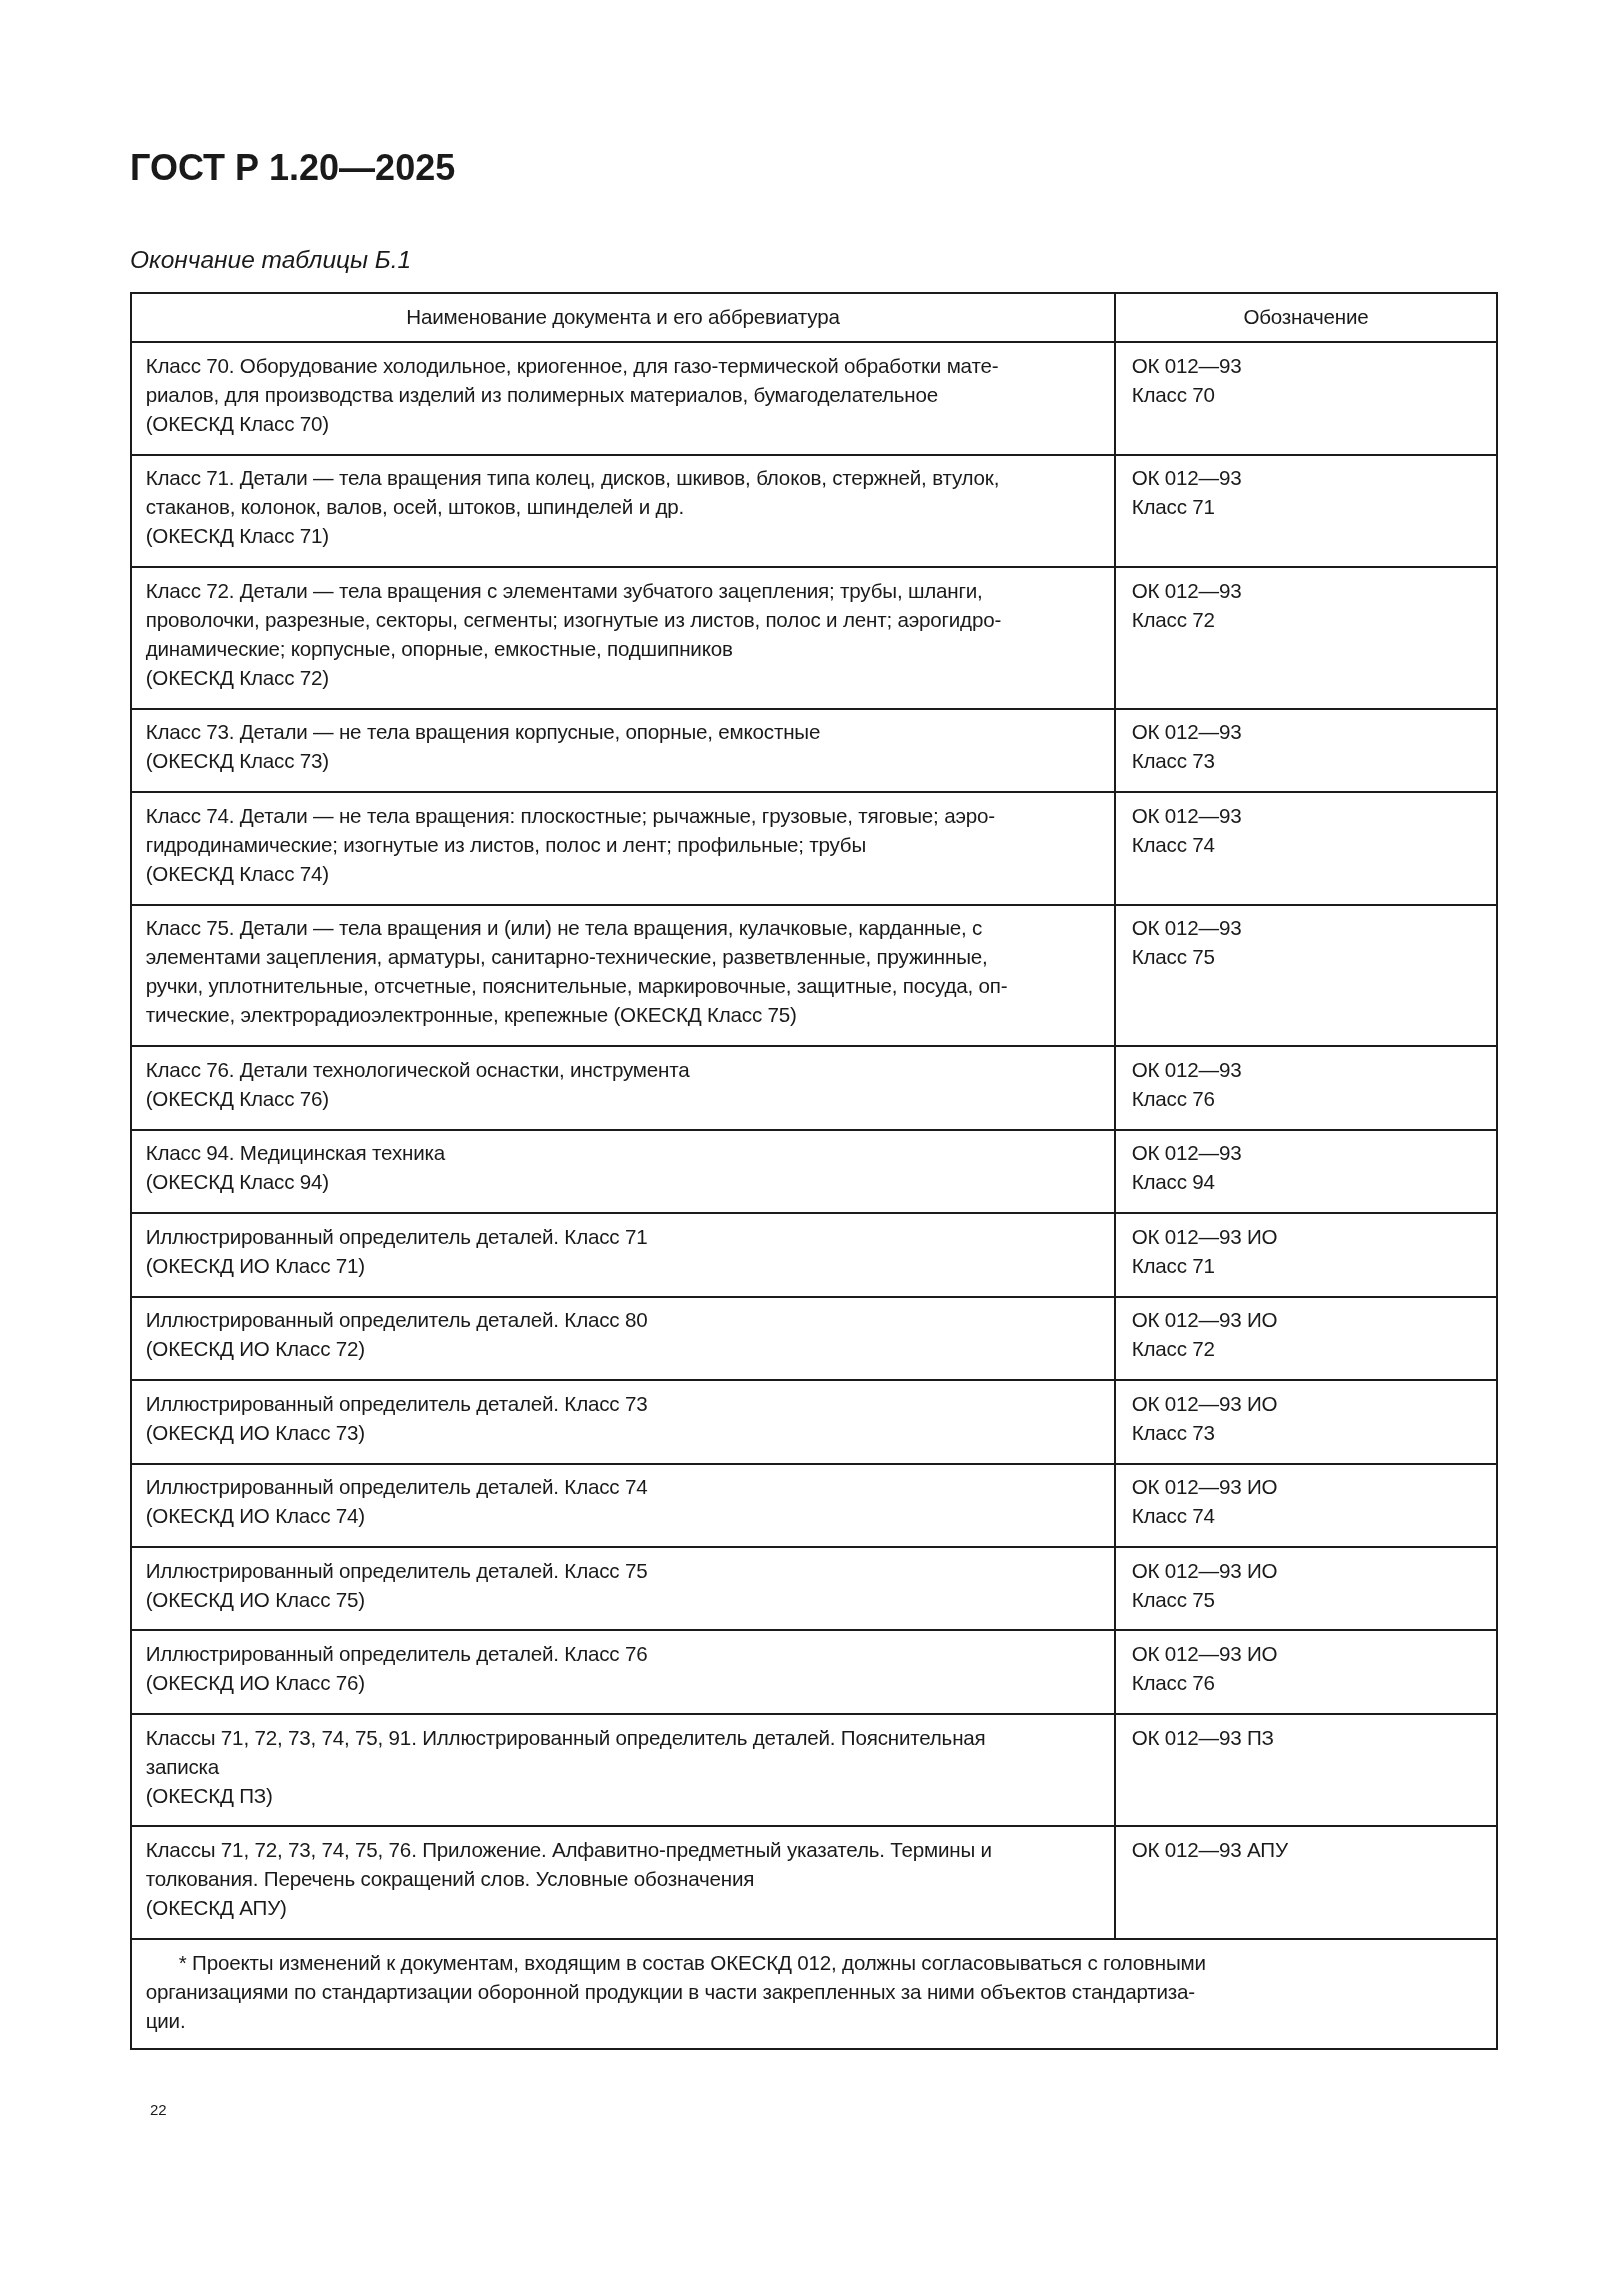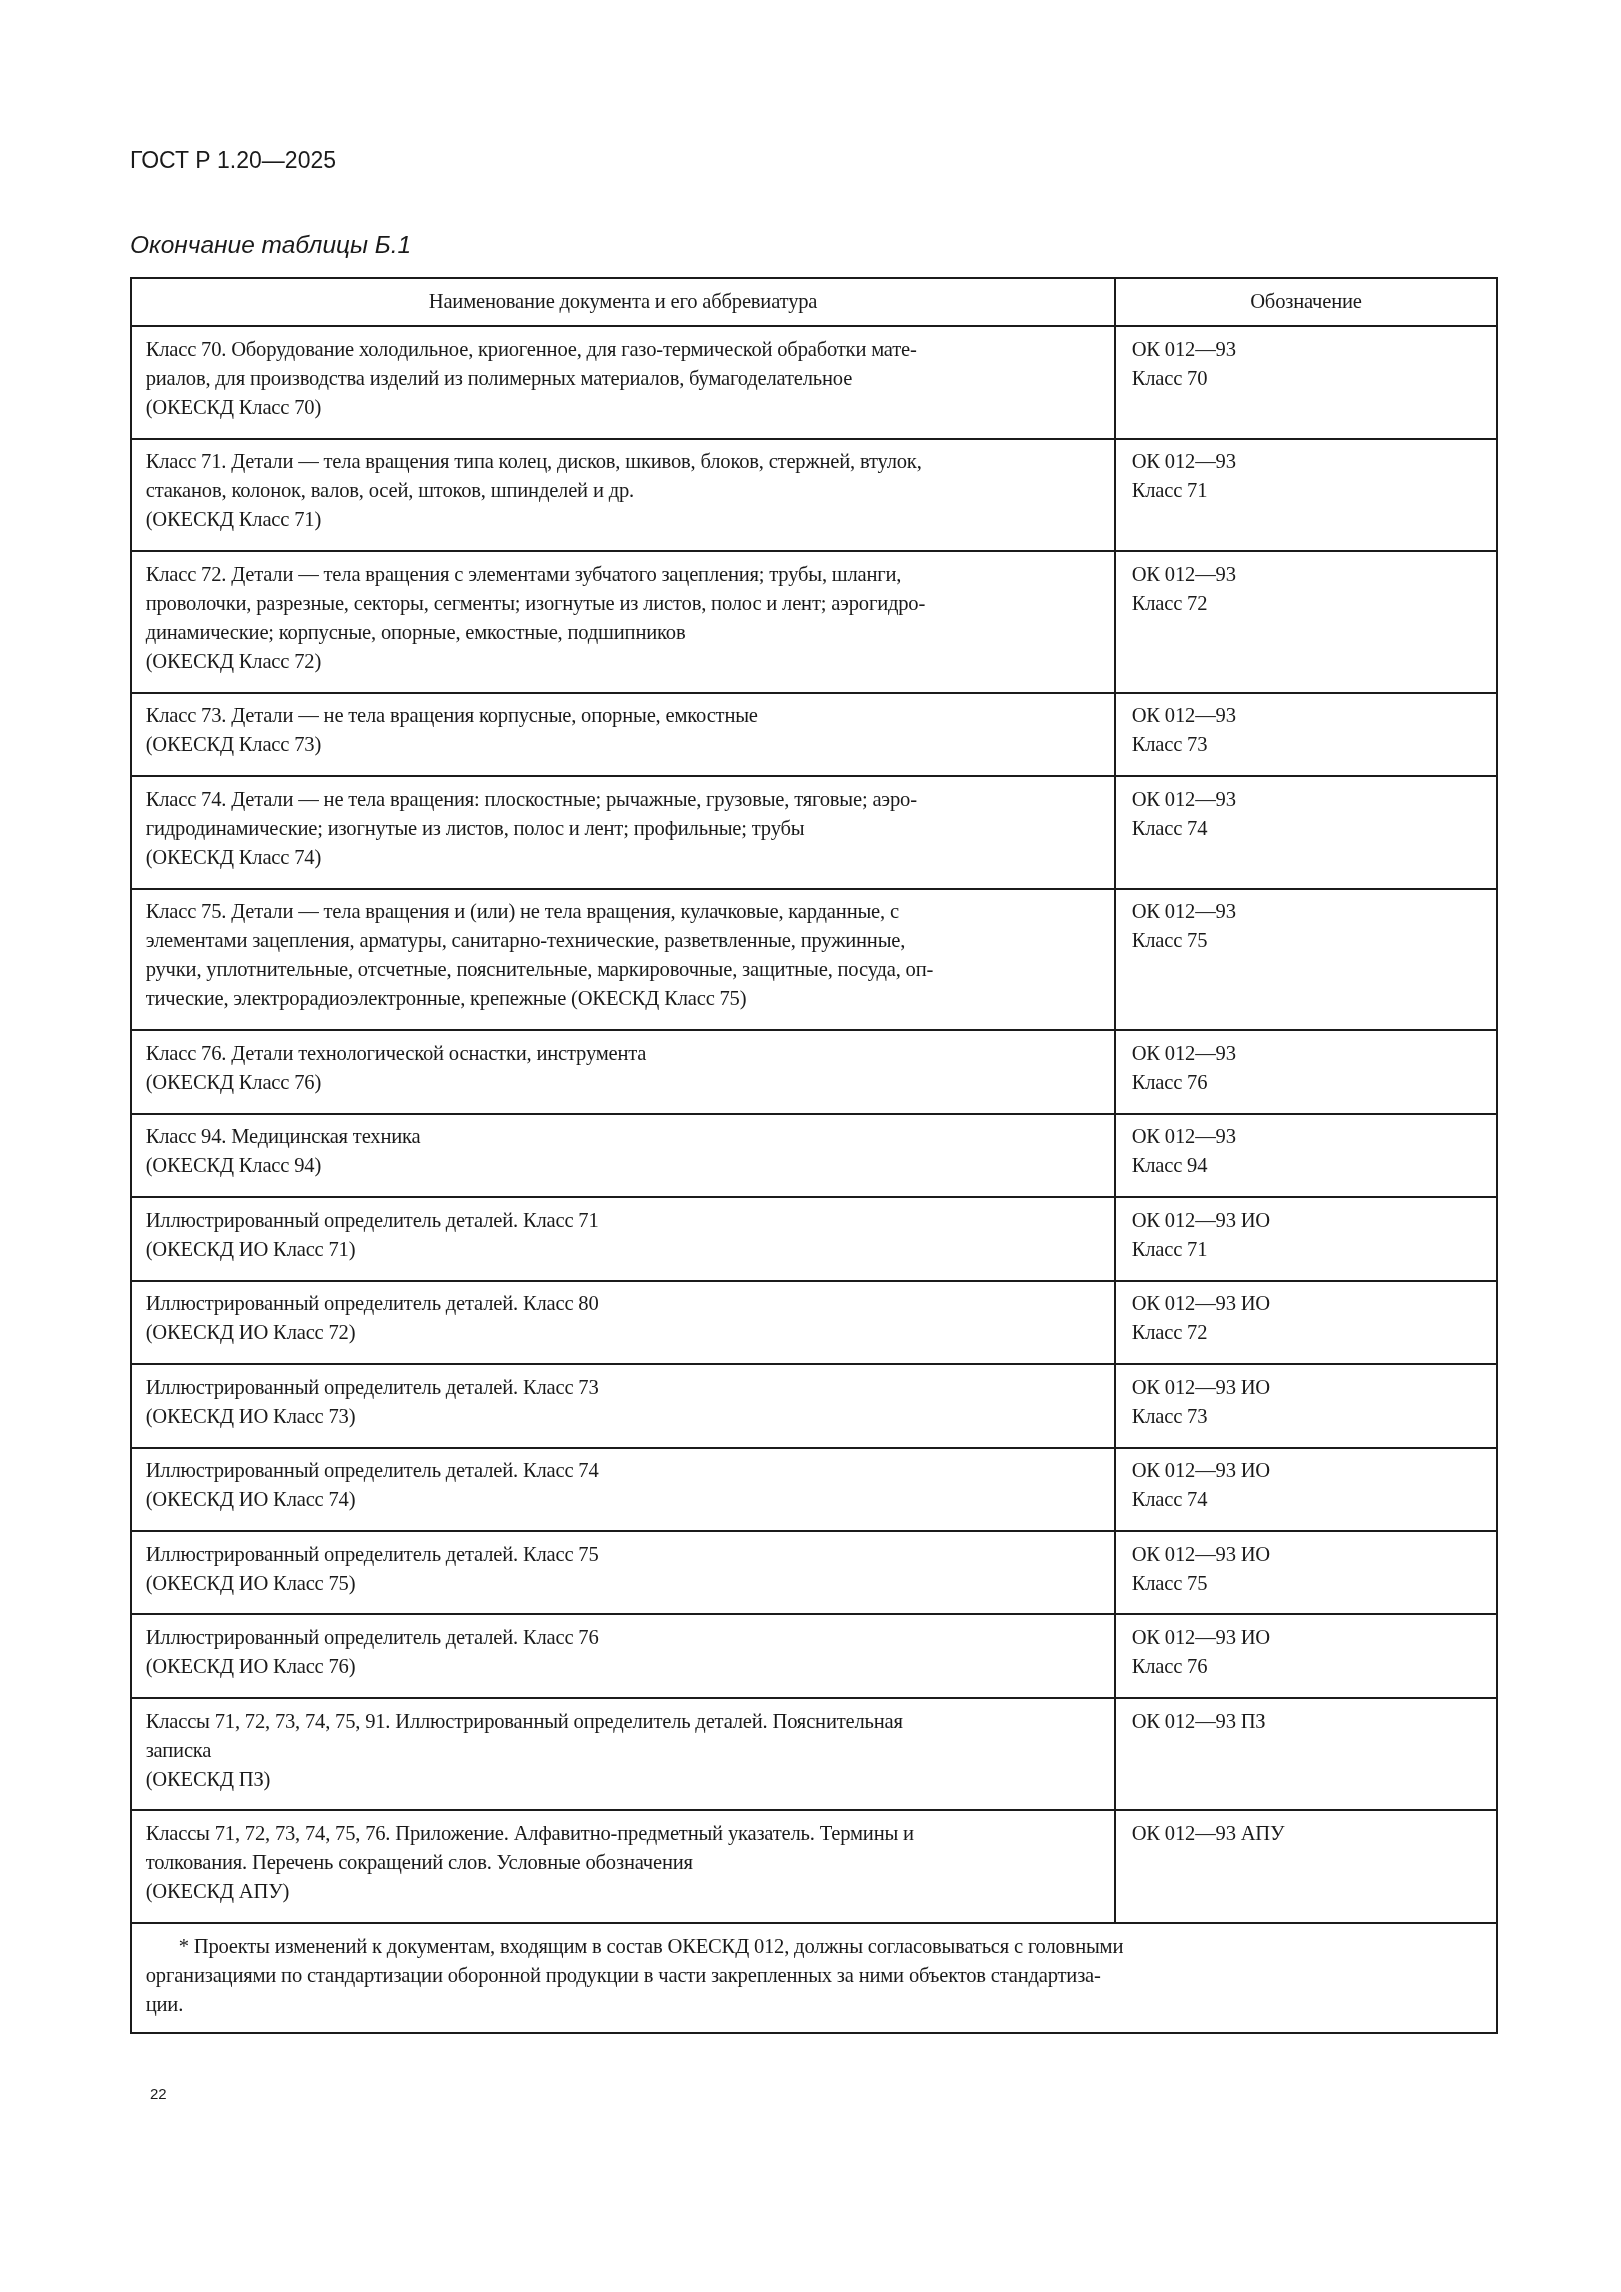--- a/index.html
+++ b/index.html
@@ -14,41 +14,40 @@
     font-family: "Liberation Sans", "DejaVu Sans", sans-serif;
     color: #1a1a1a;
     position: relative;
   }
   .page-inner {
     padding-left: 130px;
     padding-right: 124px;
     padding-top: 147px;
   }
   .doc-code {
-    font-size: 23px;
-    font-weight: normal;
+    font-size: 36px;
+    font-weight: bold;
     letter-spacing: 0;
     margin: 0 0 57px 0;
   }
   .table-caption {
     font-style: italic;
     font-size: 24.5px;
     margin: 0 0 17.6px 0;
   }
   table.gost-table {
     border-collapse: collapse;
     table-layout: fixed;
     width: 1366px;
   }
   table.gost-table, table.gost-table th, table.gost-table td {
     border: 2px solid #1b1b1b;
   }
   table.gost-table {
     border-width: 2.9px;
-    font-family: Liberation Serif, serif;
   }
   th.col-head {
     font-weight: normal;
     font-size: 20.6px;
     text-align: center;
     padding: 11.8px 7.8px;
     border-bottom: 5.9px double #1b1b1b;
     letter-spacing: -0.2px;
   }
   td {

